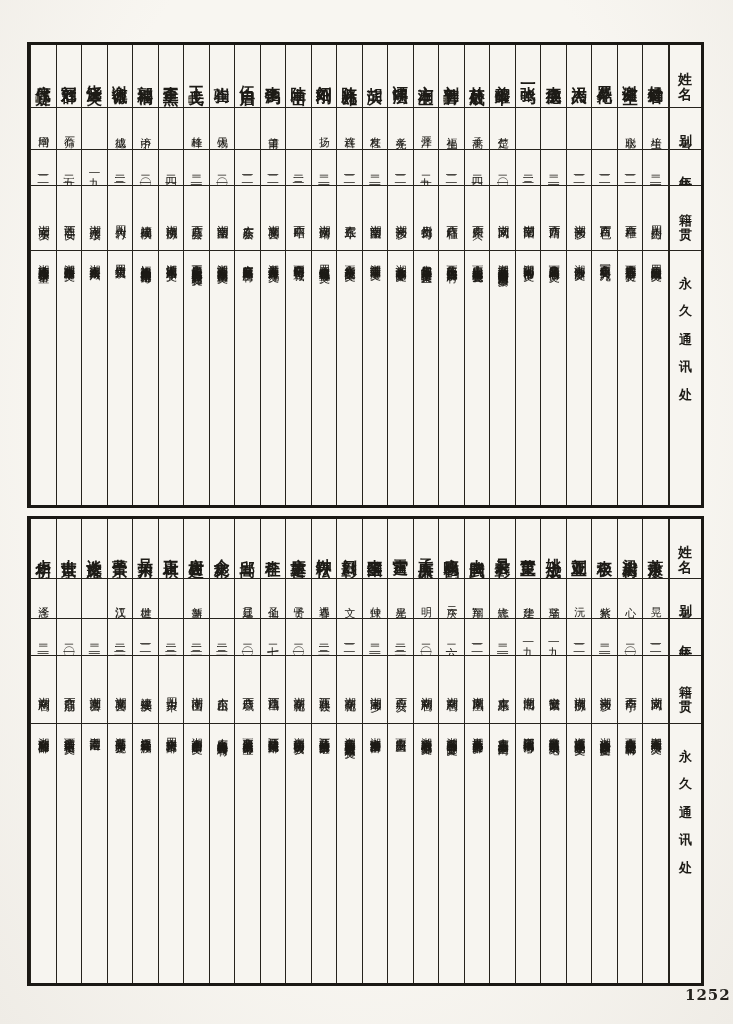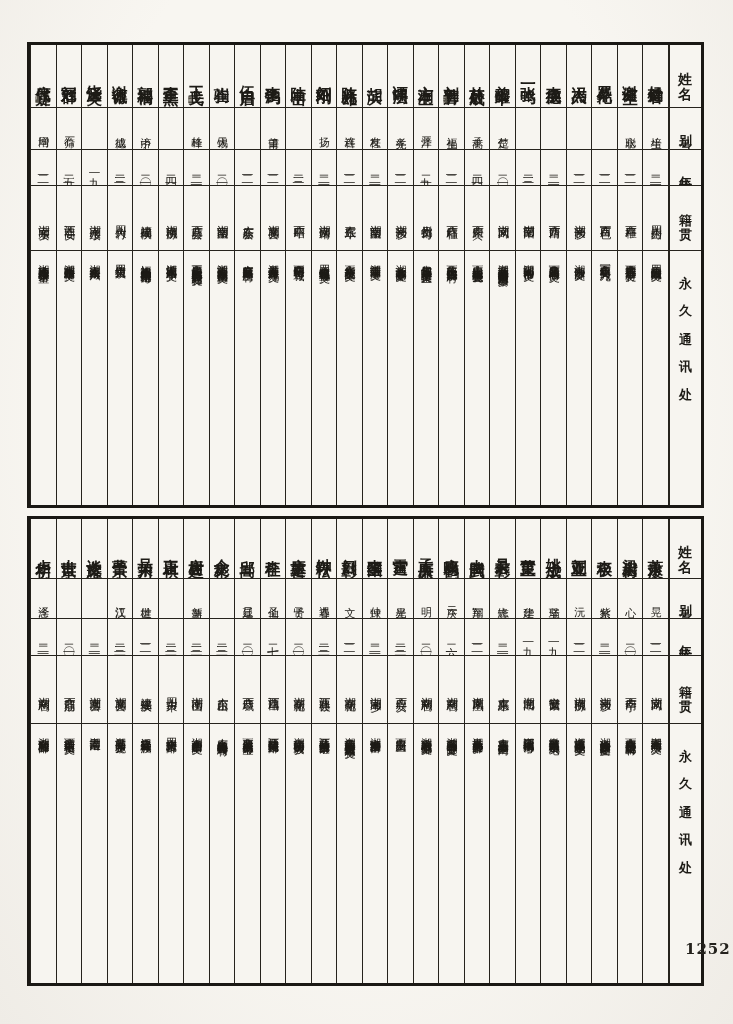--- a/index.html
+++ b/index.html
@@ -52,21 +52,21 @@
     background:#6f6a60;opacity:.65;border-radius:1px;
   }
   
   .hlbl{font-weight:bold;}
   .h-name{font-size:14px;letter-spacing:15px;}
   .h-alias{font-size:13px;letter-spacing:5px;}
   .h-age{font-size:13px;letter-spacing:2px;}
   .h-native{font-size:13px;letter-spacing:14px;}
   .h-addr{font-size:13px;letter-spacing:28px;margin-top:14px;}
   .page-number{
-    position:absolute;left:685px;top:940px;
+    position:absolute;left:685px;top:986px;
     font-size:15px;letter-spacing:1px;color:#24221d;font-weight:bold;
   }
 </style>
 </head>
 <body>
 
 <div class="page">
 
   <div class="reg-table table--top">
     <div class="col head-col">

